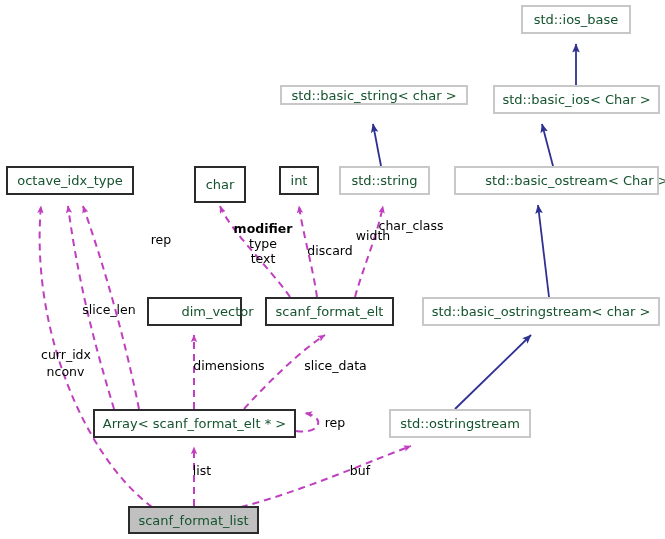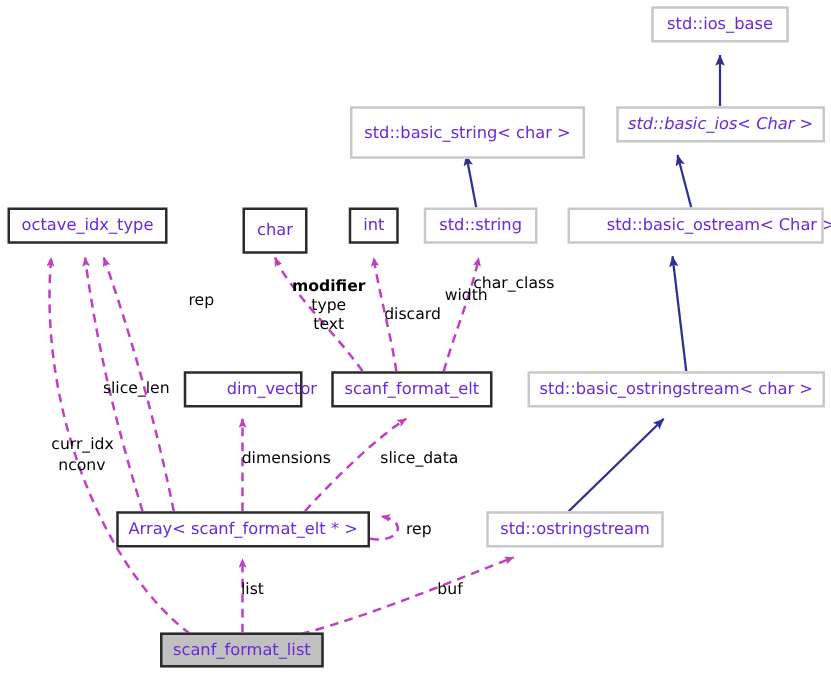--- a/index.html
+++ b/index.html
@@ -23,21 +23,21 @@
     height: 539px;
   }
   .node {
     position: absolute;
     box-sizing: border-box;
     display: flex;
     align-items: center;
     justify-content: center;
     font-size: 13px;
     line-height: 1;
-    color: #6d28d9;
+    color: #14532d;
     white-space: nowrap;
     background: #ffffff;
     z-index: 3;
   }
   
   .node.dark {
     border: 2px solid #2b2b2b;
   }
   
   .node.light {
@@ -94,25 +94,25 @@
       <path d="M 296,431 C 320,435 327,417 305,413"></path>
       <path d="M 194,506 L 194,447"></path>
       <path d="M 241,507 C 300,492 378,458 411,446"></path>
     </g>
   </svg>
 
   <div class="node light" style="left:521px; top:5px; width:110px; height:29px;">
     <span>std::ios_base</span>
   </div>
 
-  <div class="node light" style="left:280px; top:85px; width:188px; height:42px;">
+  <div class="node light" style="left:280px; top:85px; width:188px; height:20px;">
     <span>std::basic_string&lt; char &gt;</span>
   </div>
 
-  <div class="node light" style="left:493px; top:85px; width:167px; height:29px;font-style:italic;">
+  <div class="node light" style="left:493px; top:85px; width:167px; height:29px;">
     <span>std::basic_ios&lt; Char &gt;</span>
   </div>
 
   <div class="node dark" style="left:6px; top:166px; width:128px; height:29px;">
     <span>octave_idx_type</span>
   </div>
 
   <div class="node dark" style="left:194px; top:166px; width:52px; height:37px;">
     <span>char</span>
   </div>

